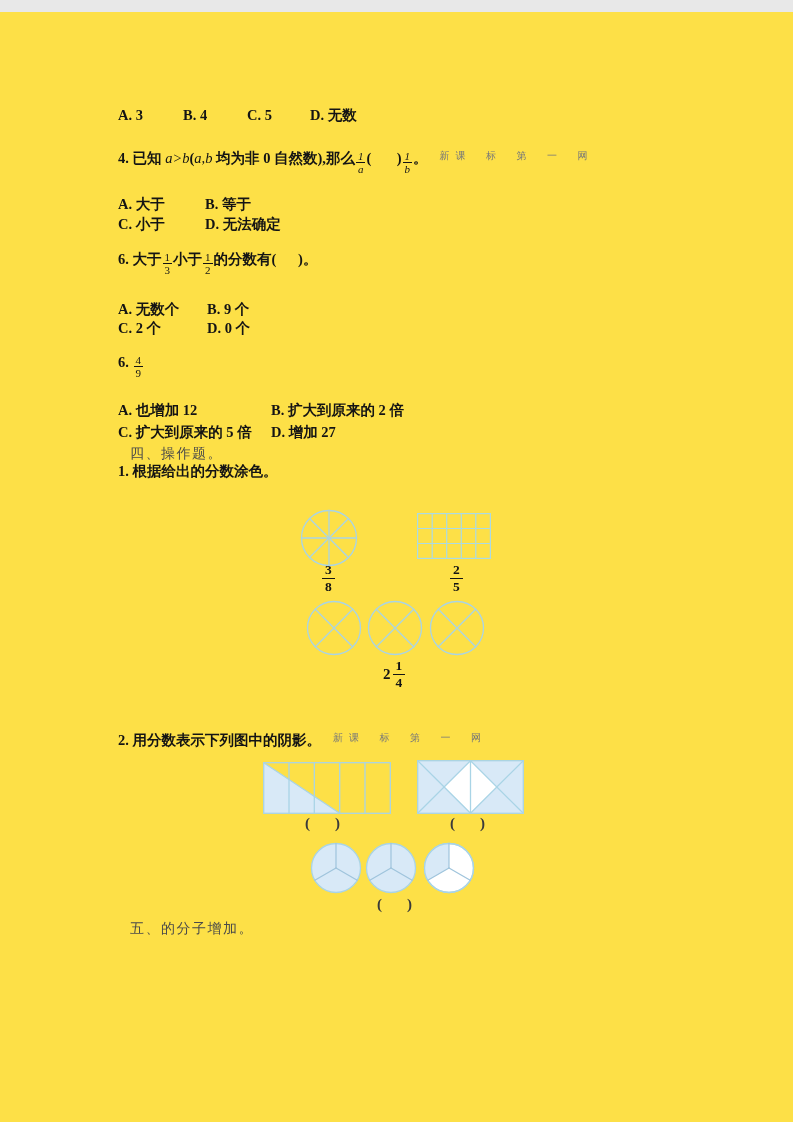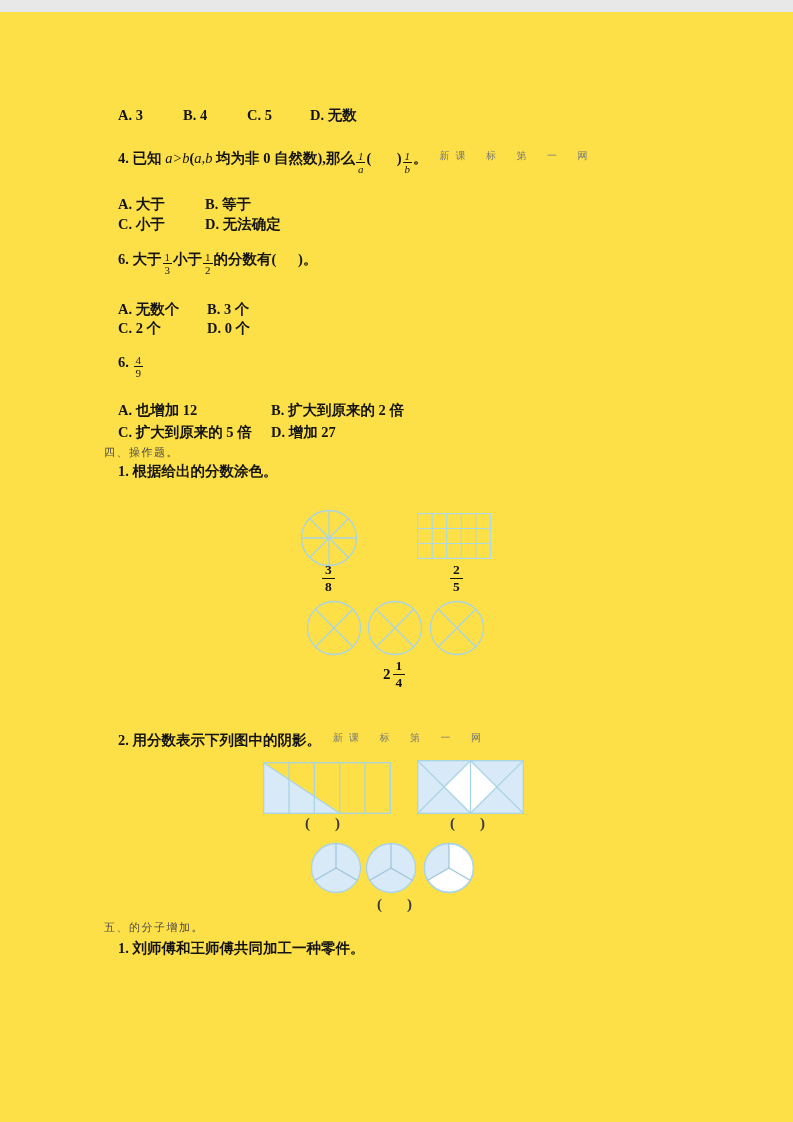--- a/index.html
+++ b/index.html
@@ -11,21 +11,21 @@
   }
   .line {
     position:absolute; left:118px; display:flex; align-items:flex-start;
     white-space:pre; font-size:14.5px; font-weight:600; line-height:1.2;
   }
   .row { position:absolute; left:0; top:0; width:100%; height:0; }
   .opt {
     position:absolute; white-space:pre; font-size:14.5px; font-weight:600; line-height:1.2;
   }
   .heading {
-    position:absolute; left:104px; white-space:pre; font-size:11px; font-weight:400;
+    position:absolute; left:130px; white-space:pre; font-size:14px; font-weight:400;
     color:var(--heading,#4a4a4a); letter-spacing:1.5px;
   }
   .wm {
     font-weight:400; color:var(--watermark,#787878); letter-spacing:6px;
     word-spacing:6px; font-size:10px; margin-left:12px;
   }
   .it { font-style:italic; font-weight:400; }
   .frac {
     display:inline-flex; flex-direction:column; align-items:center;
     font-size:11px; line-height:1.1; font-weight:400; margin:0 1px;
@@ -69,21 +69,21 @@
     <span class="opt" style="left:205px; top:184px">B. 等于</span>
     <span class="opt" style="left:118px; top:204px">C. 小于</span>
     <span class="opt" style="left:205px; top:204px">D. 无法确定</span>
   </div>
 
   <div class="line" style="top:239px">
     <span>6. 大于</span><span class="frac"><span class="num">1</span><span class="den">3</span></span><span>小于</span><span class="frac"><span class="num">1</span><span class="den">2</span></span><span>的分数有(      )。</span>
   </div>
   <div class="row">
     <span class="opt" style="left:118px; top:289px">A. 无数个</span>
-    <span class="opt" style="left:207px; top:289px">B. 3 个</span>
+    <span class="opt" style="left:207px; top:289px">B. 9 个</span>
     <span class="opt" style="left:118px; top:308px">C. 2 个</span>
     <span class="opt" style="left:207px; top:308px">D. 0 个</span>
   </div>
 
   <div class="line" style="top:342px">
     <span>6. </span><span class="frac"><span class="num">4</span><span class="den">9</span></span>
   </div>
   <div class="row">
     <span class="opt" style="left:118px; top:390px">A. 也增加 12</span>
     <span class="opt" style="left:271px; top:390px">B. 扩大到原来的 2 倍</span>
@@ -190,15 +190,14 @@
     <circle class="wfill sline" cx="26" cy="26" r="24.5"></circle>
     <path class="sfill" d="M26,26 L26,1.5 A24.5,24.5 0 0 0 4.8,38.25 Z"></path>
     <circle class="sline" cx="26" cy="26" r="24.5" fill="none"></circle>
     <line class="divline" x1="26" y1="26" x2="26" y2="1.5"></line>
     <line class="divline" x1="26" y1="26" x2="47.2" y2="38.25"></line>
     <line class="divline" x1="26" y1="26" x2="4.8" y2="38.25"></line>
   </svg>
   <span class="ans" style="left:377px; top:884px">(    )</span>
 
   <div class="heading" style="top:908px">五、的分子增加。</div>
-  <div class="line" style="top:928px">1. 刘师傅和王师傅共同加工一种零件。</div>
 
 </div>
 
 </body></html>

